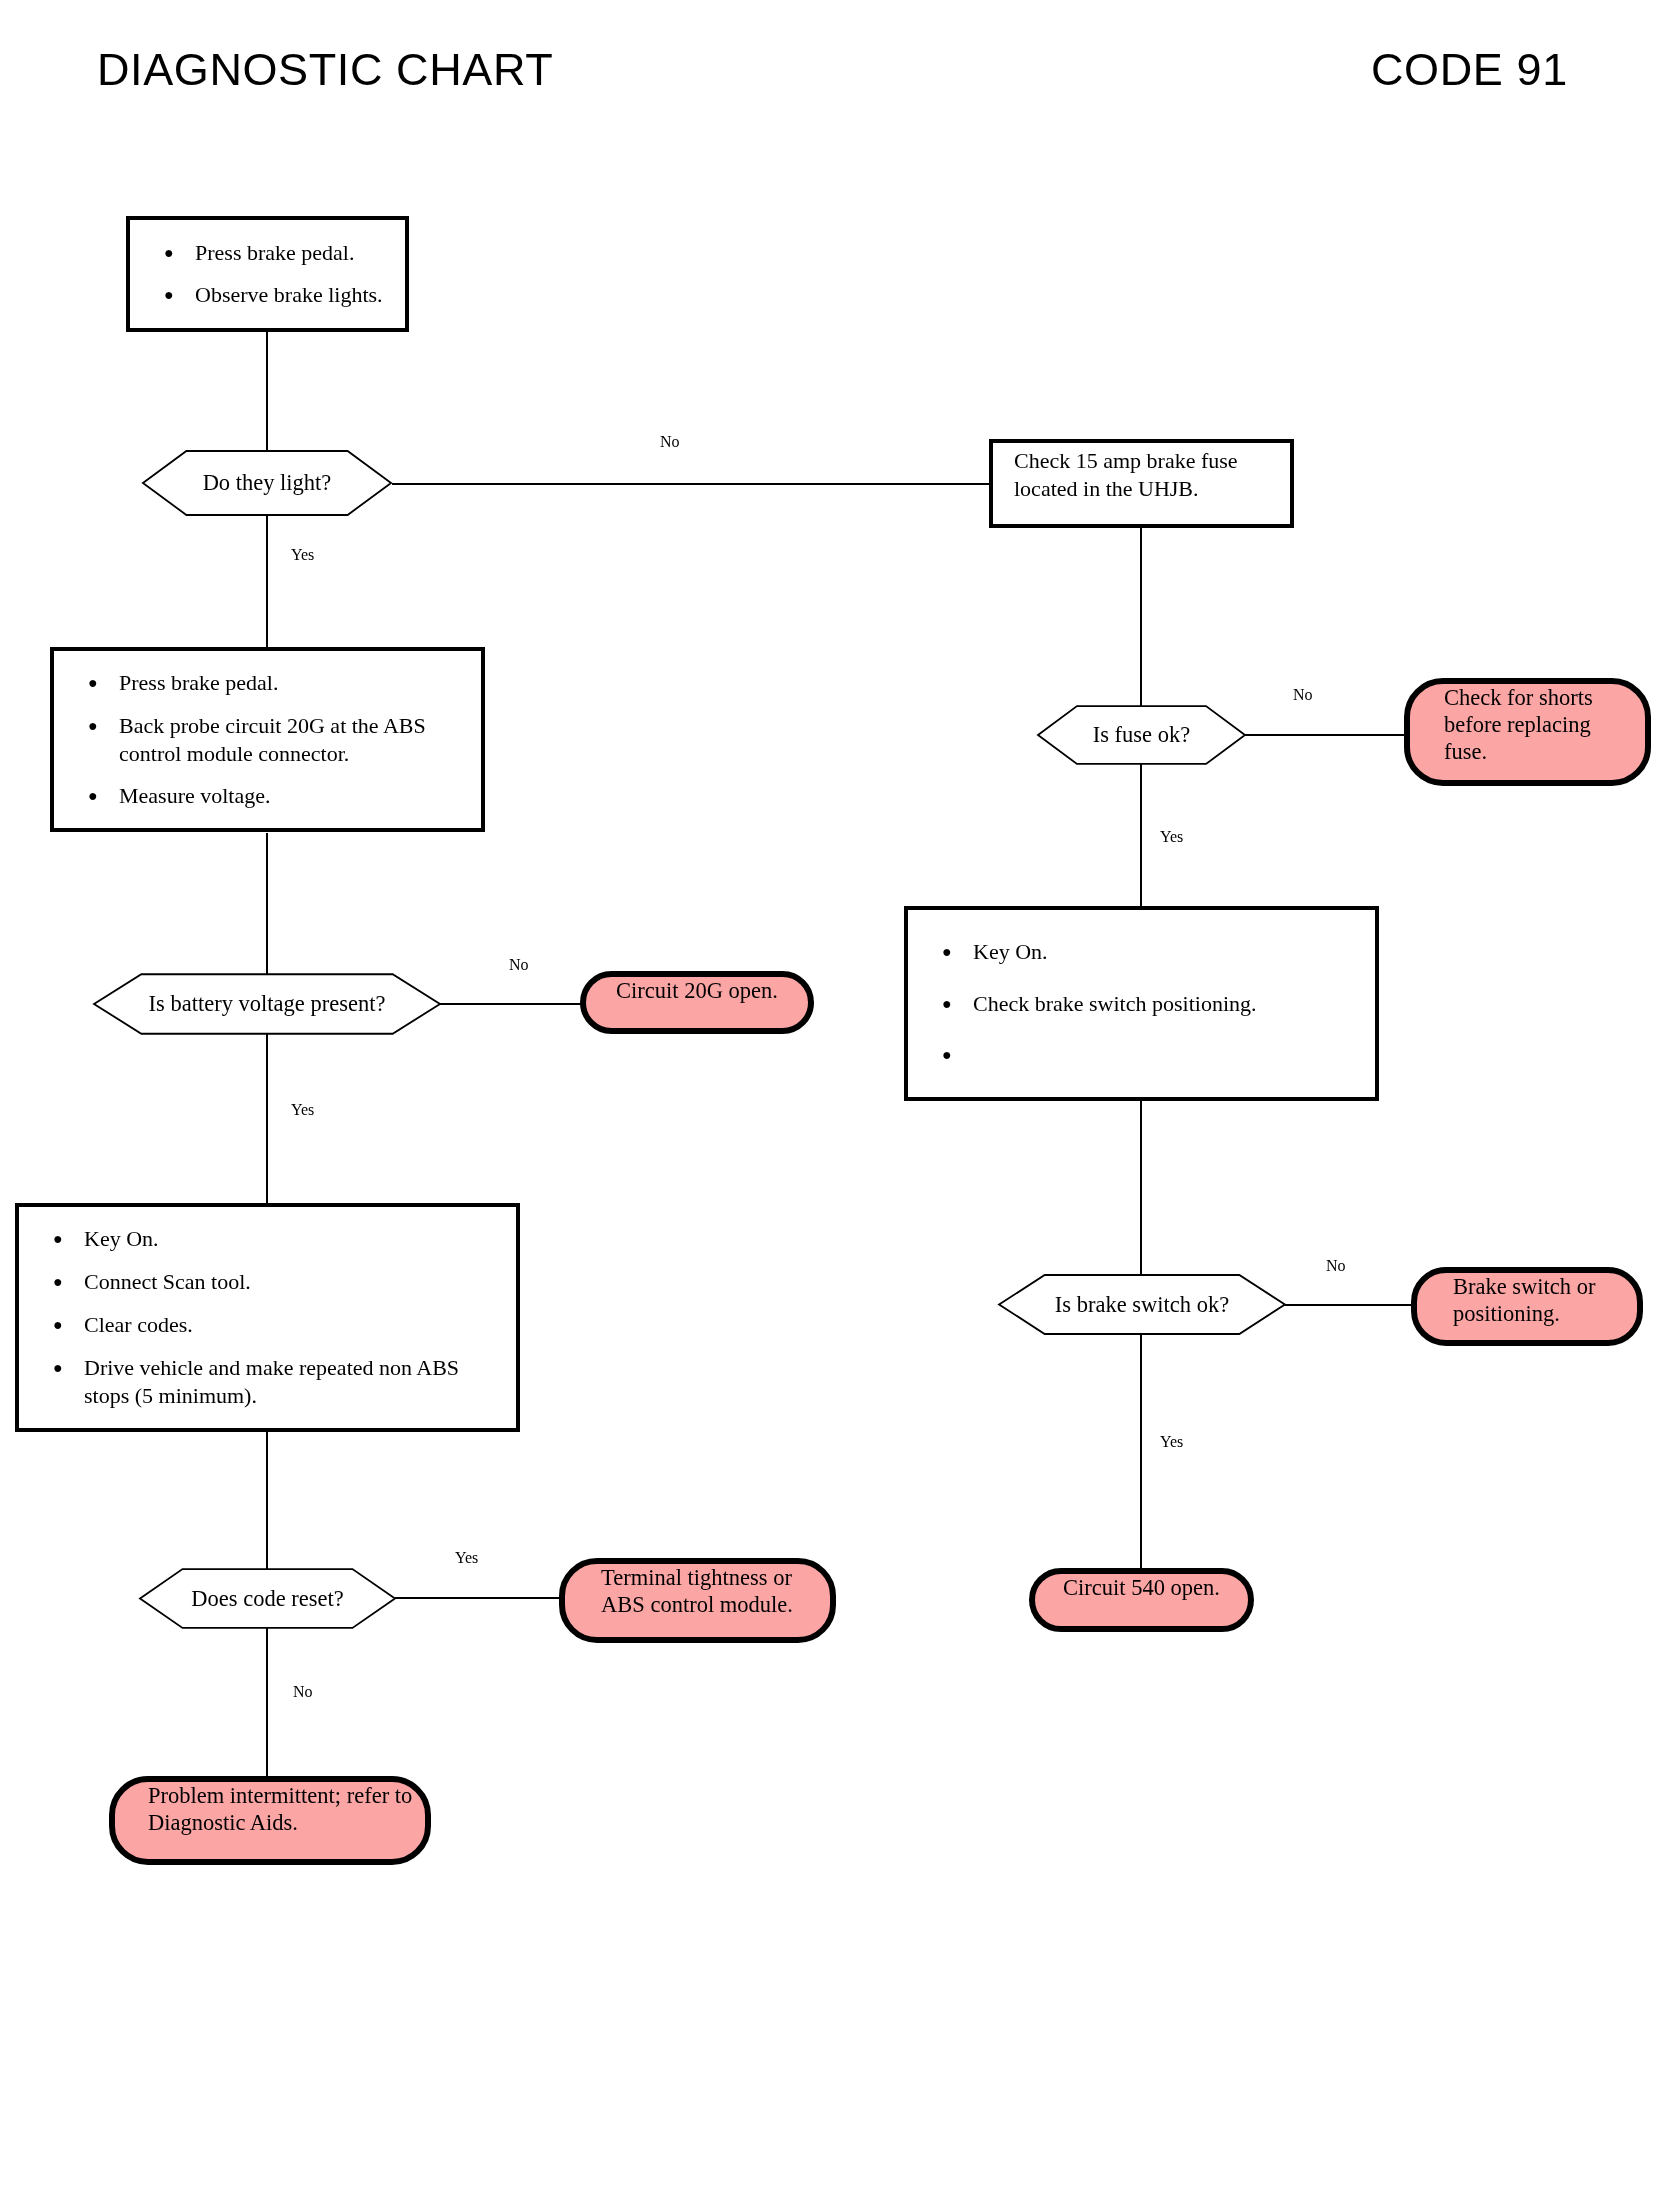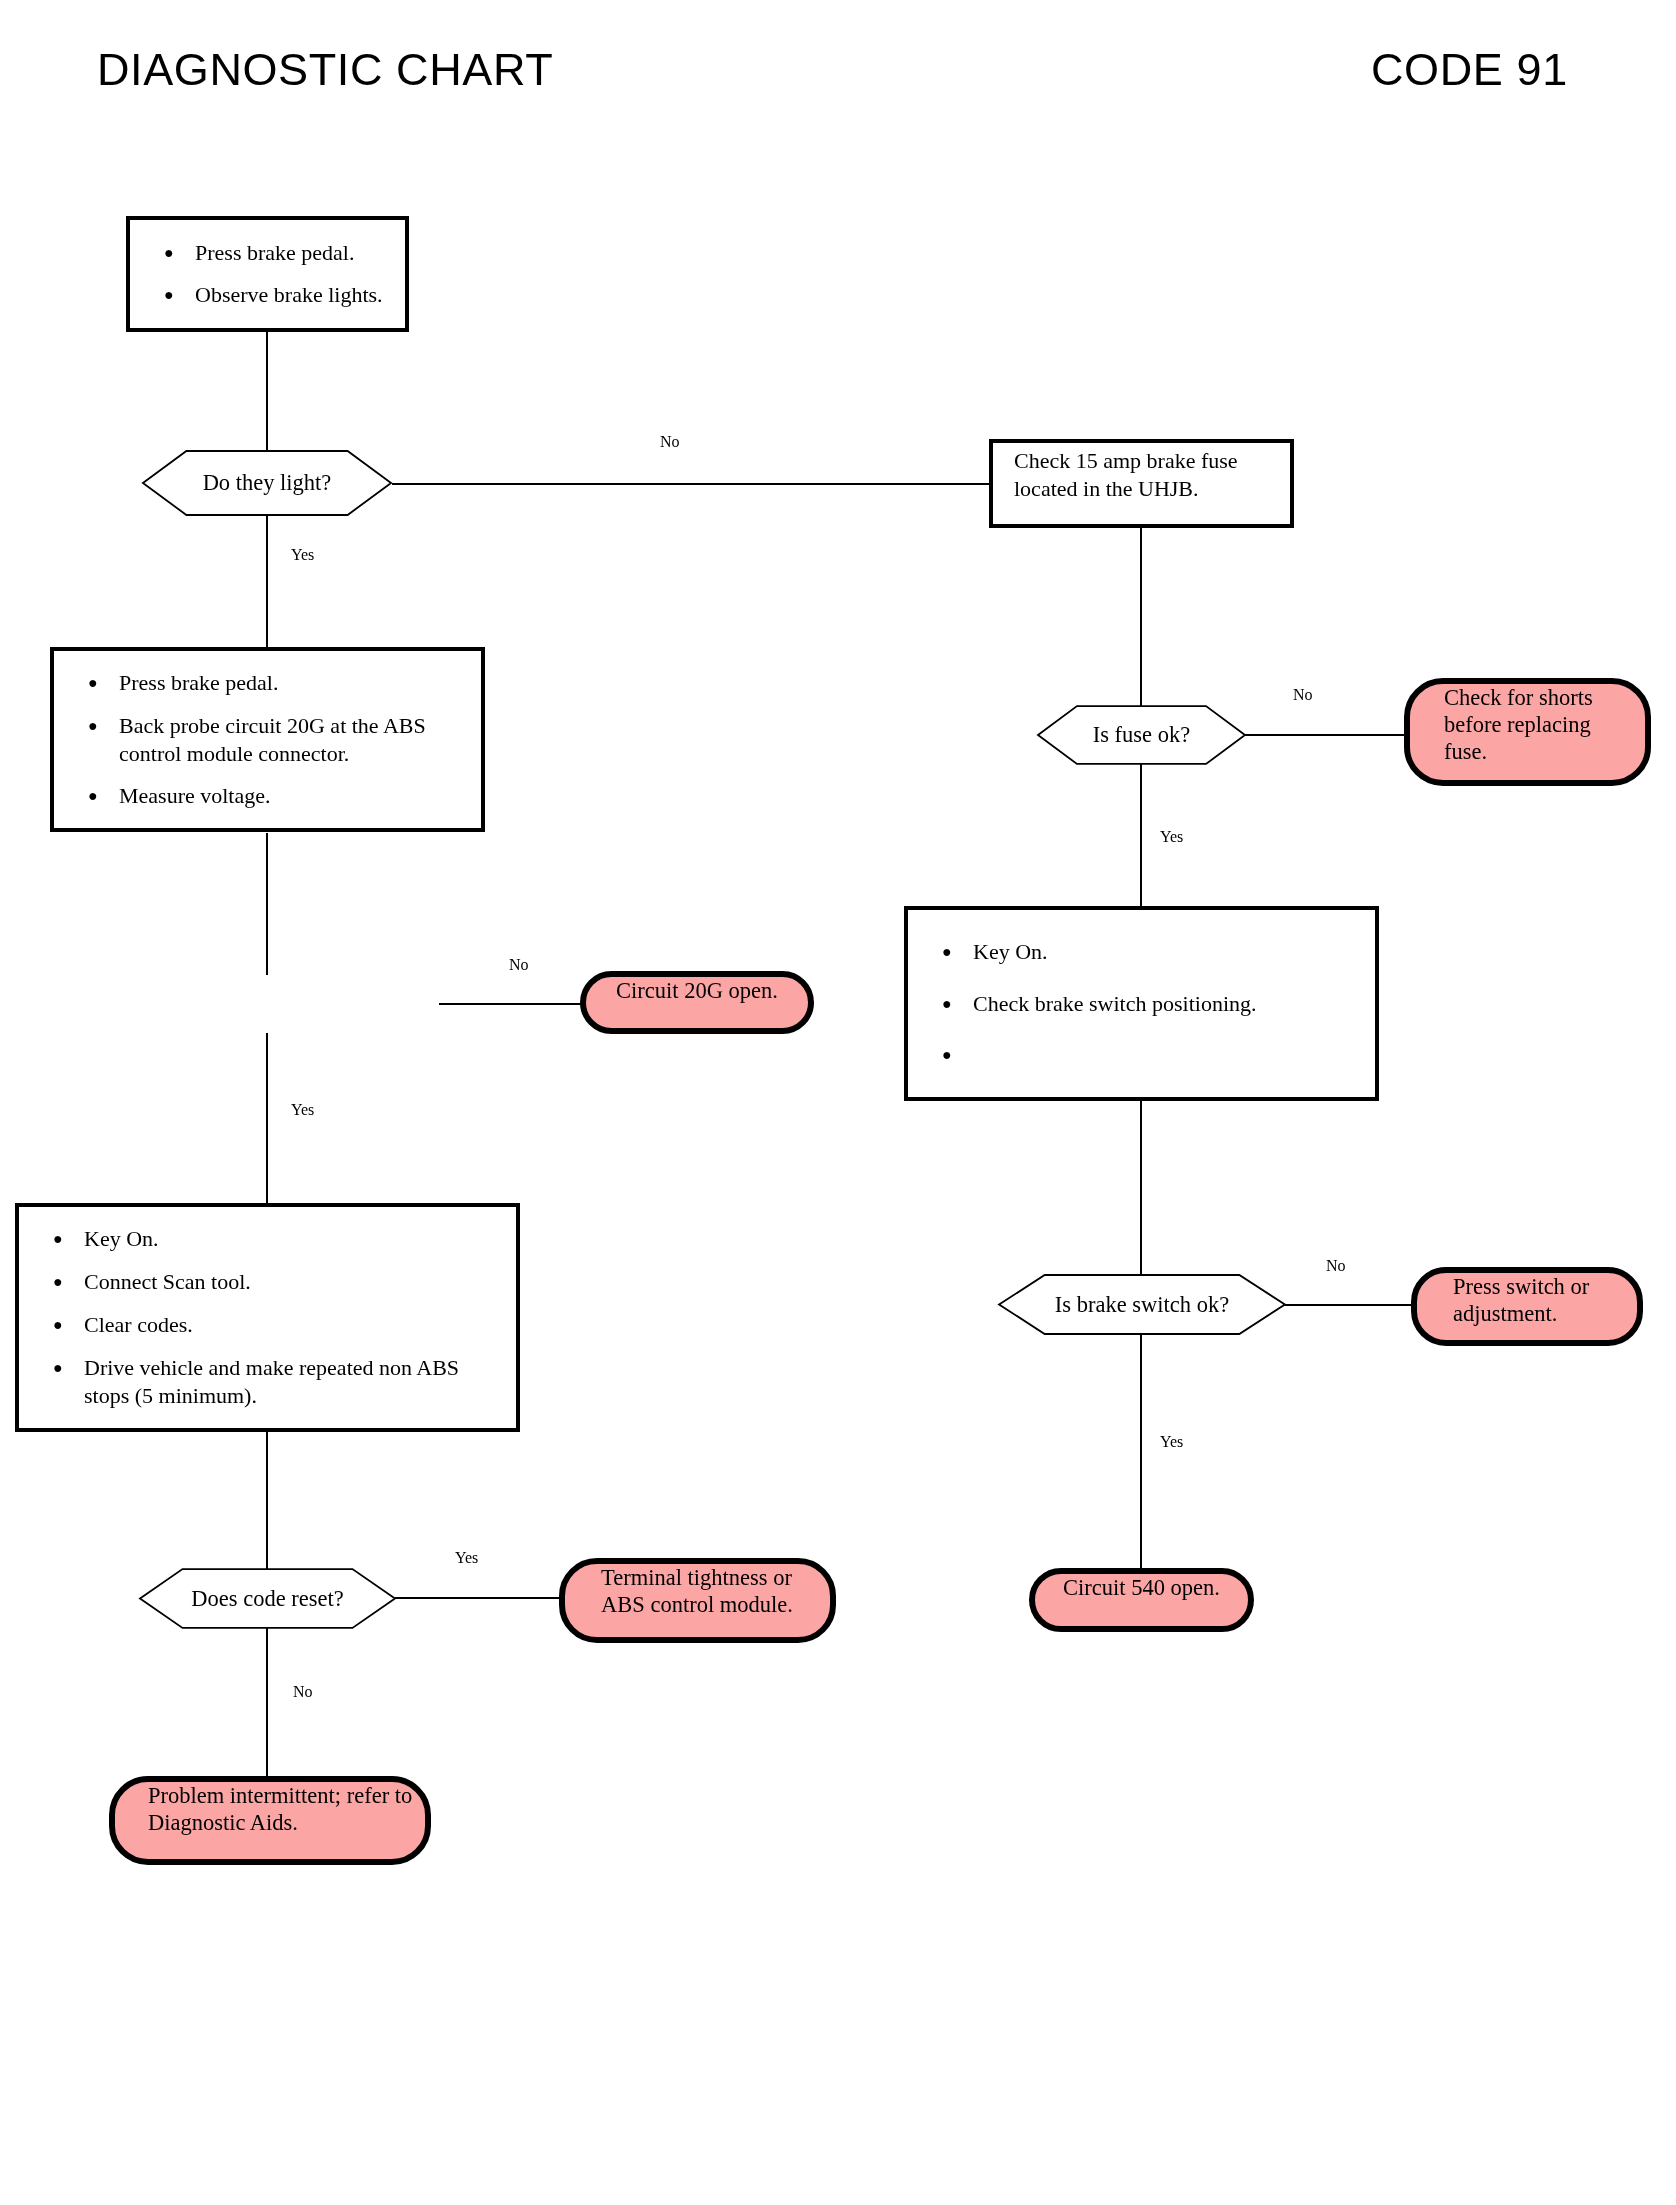--- a/index.html
+++ b/index.html
@@ -101,20 +101,26 @@
     <div class="hexlabel">Is fuse ok?</div>
   </div>
   <div class="hline" style="left:1245px; top:734px; width:159px;"></div>
   <div class="elabel" style="left:1293px; top:686px;">No</div>
   <div class="elabel" style="left:1160px; top:828px;">Yes</div>
 
   <div class="term" style="left:1404px; top:678px; width:247px; height:108px; border-radius:39px; padding:0 12px 0 34px;">
     <div>Check for shorts before replacing fuse.</div>
   </div>
 
+  <div class="hexnode" style="left:94px; top:974px; width:346px; height:60px;">
+    <svg width="346" height="60" viewBox="0 0 570 98">
+      <polygon points="0,49 78,0 492,0 570,49 492,98 78,98" fill="#ffffff" stroke="#000000" stroke-width="3"></polygon>
+    </svg>
+    <div class="hexlabel">Is battery voltage present?</div>
+  </div>
   <div class="hline" style="left:439px; top:1003px; width:142px;"></div>
   <div class="elabel" style="left:509px; top:956px;">No</div>
   <div class="elabel" style="left:291px; top:1101px;">Yes</div>
 
   <div class="term centered" style="left:580px; top:971px; width:234px; height:63px; border-radius:32px;">
     <div>Circuit 20G open.</div>
   </div>
 
   <div class="pbox" style="left:904px; top:906px; width:475px; height:195px;">
     <div class="bullet-item">
@@ -153,21 +159,21 @@
     <svg width="286" height="59" viewBox="0 0 470 97">
       <polygon points="0,48.5 75,0 395,0 470,48.5 395,97 75,97" fill="#ffffff" stroke="#000000" stroke-width="3"></polygon>
     </svg>
     <div class="hexlabel">Is brake switch ok?</div>
   </div>
   <div class="hline" style="left:1283px; top:1304px; width:129px;"></div>
   <div class="elabel" style="left:1326px; top:1257px;">No</div>
   <div class="elabel" style="left:1160px; top:1433px;">Yes</div>
 
   <div class="term" style="left:1411px; top:1267px; width:232px; height:79px; border-radius:35px; padding:0 9.7px 0 36px;">
-    <div>Press switch or adjustment.</div>
+    <div>Brake switch or positioning.</div>
   </div>
 
   <div class="hexnode" style="left:140px; top:1569px; width:255px; height:59px;">
     <svg width="255" height="59" viewBox="0 0 420 97">
       <polygon points="0,48.5 70,0 350,0 420,48.5 350,97 70,97" fill="#ffffff" stroke="#000000" stroke-width="3"></polygon>
     </svg>
     <div class="hexlabel">Does code reset?</div>
   </div>
   <div class="hline" style="left:395px; top:1597px; width:164px;"></div>
   <div class="elabel" style="left:455px; top:1549px;">Yes</div>

